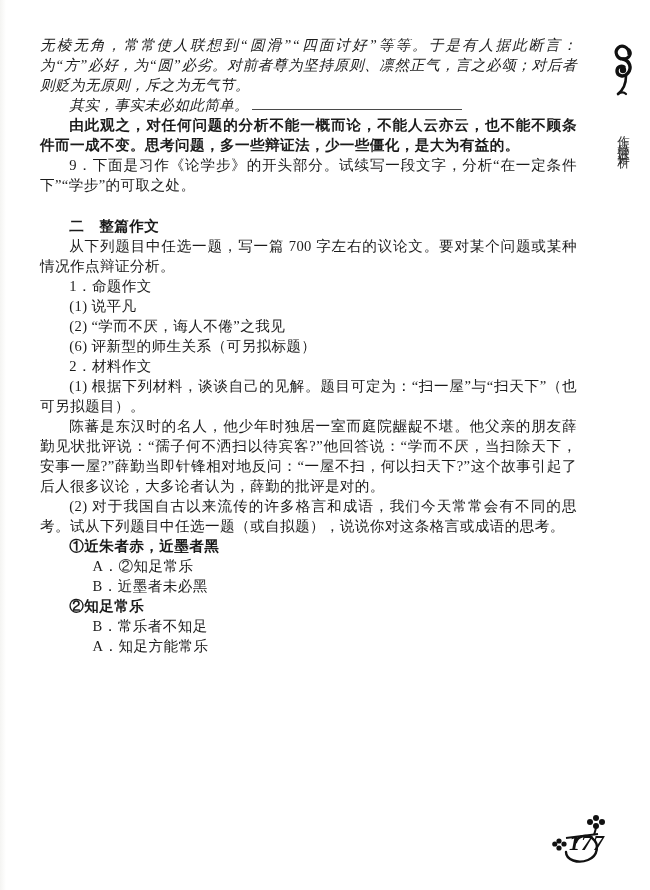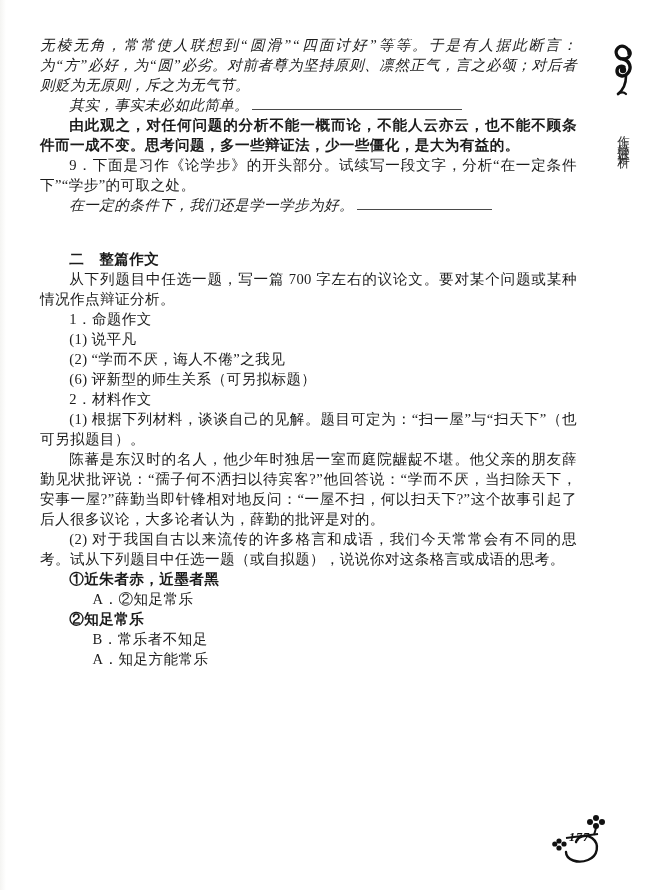--- a/index.html
+++ b/index.html
@@ -26,21 +26,21 @@
     text-align:justify;
     letter-spacing:0.4px;
     color:#1b1b1b;
   }
   .para.indent1{text-indent:2em;font-family:Liberation Serif, serif;}
   .para.indent2{padding-left:3.6em;}
   .para.kai{font-style:italic;}
   .para.emphasis{font-weight:bold;}
   .para.heading{font-weight:bold;}
   .para.song-bold{font-weight:bold;}
-  .gap-before{margin-top:34px;}
+  .gap-before{margin-top:21px;}
   .blank{
     display:inline-block;
     height:0.95em;
     border-bottom:1.3px solid #4a4a4a;
     vertical-align:baseline;
     margin-left:3px;
   }
   
   .margin-col{
     position:absolute;
@@ -58,48 +58,48 @@
   }
   
   .page-stamp{
     position:absolute;
     left:552px;top:808px;
     width:66px;height:68px;
   }
   .stamp-num{
     position:absolute;left:17px;top:22px;
     font-weight:bold;font-style:italic;
-    font-size:12px;color:#111;
+    font-size:22px;color:#111;
     letter-spacing:1px;
     font-family:"Liberation Serif","DejaVu Serif",serif;
   }
 </style>
 </head>
 <body>
 
 <div class="page">
 
   <div class="page-body" id="blocks-container">
       <div class="para kai"><span>无棱无角，常常使人联想到“圆滑”“四面讨好”等等。于是有人据此断言：为“方”必好，为“圆”必劣。对前者尊为坚持原则、凛然正气，言之必颂；对后者则贬为无原则，斥之为无气节。</span></div>
       <div class="para kai indent1"><span>其实，事实未必如此简单。</span><span class="blank" style="width: 210px;"></span></div>
       <div class="para emphasis indent1"><span>由此观之，对任何问题的分析不能一概而论，不能人云亦云，也不能不顾条件而一成不变。思考问题，多一些辩证法，少一些僵化，是大为有益的。</span></div>
       <div class="para song indent1"><span>9．下面是习作《论学步》的开头部分。试续写一段文字，分析“在一定条件下”“学步”的可取之处。</span></div>
-      <div class="para kai indent1"><span>在一定的条件下，我们还是学一学步为好。</span><span class="blank" style="width: 135px;"></span></div>
       <div class="para heading indent1 gap-before"><span>二　整篇作文</span></div>
       <div class="para song indent1"><span>从下列题目中任选一题，写一篇 700 字左右的议论文。要对某个问题或某种情况作点辩证分析。</span></div>
       <div class="para song indent1"><span>1．命题作文</span></div>
       <div class="para song indent1"><span>(1) 说平凡</span></div>
       <div class="para song indent1"><span>(2) “学而不厌，诲人不倦”之我见</span></div>
       <div class="para song indent1"><span>(6) 评新型的师生关系（可另拟标题）</span></div>
       <div class="para song indent1"><span>2．材料作文</span></div>
       <div class="para song indent1"><span>(1) 根据下列材料，谈谈自己的见解。题目可定为：“扫一屋”与“扫天下”（也可另拟题目）。</span></div>
       <div class="para song indent1"><span>陈蕃是东汉时的名人，他少年时独居一室而庭院龌龊不堪。他父亲的朋友薛勤见状批评说：“孺子何不洒扫以待宾客?”他回答说：“学而不厌，当扫除天下，安事一屋?”薛勤当即针锋相对地反问：“一屋不扫，何以扫天下?”这个故事引起了后人很多议论，大多论者认为，薛勤的批评是对的。</span></div>
       <div class="para song indent1"><span>(2) 对于我国自古以来流传的许多格言和成语，我们今天常常会有不同的思考。试从下列题目中任选一题（或自拟题），说说你对这条格言或成语的思考。</span></div>
       <div class="para song-bold indent1"><span>①近朱者赤，近墨者黑</span></div>
       <div class="para song indent2"><span>A．②知足常乐</span></div>
+      <div class="para song indent2"><span>B．近墨者未必黑</span></div>
       <div class="para song-bold indent1"><span>②知足常乐</span></div>
       <div class="para song indent2"><span>B．常乐者不知足</span></div>
       <div class="para song indent2"><span>A．知足方能常乐</span></div>
     </div>
 
   <div class="margin-col">
     <svg class="ornament" viewBox="0 0 30 60">
       <g fill="none" stroke="#111" stroke-linecap="round">
         <path d="M21,14 C21,7 14,4 10,8 C6,12 9,19 15,19 C21,19 24,14 21,10" stroke-width="3.2"></path>
         <path d="M15,19 C22,21 24,28 20,33 C16,38 9,36 9,31 C9,27 13,25 16,27" stroke-width="3.4"></path>

